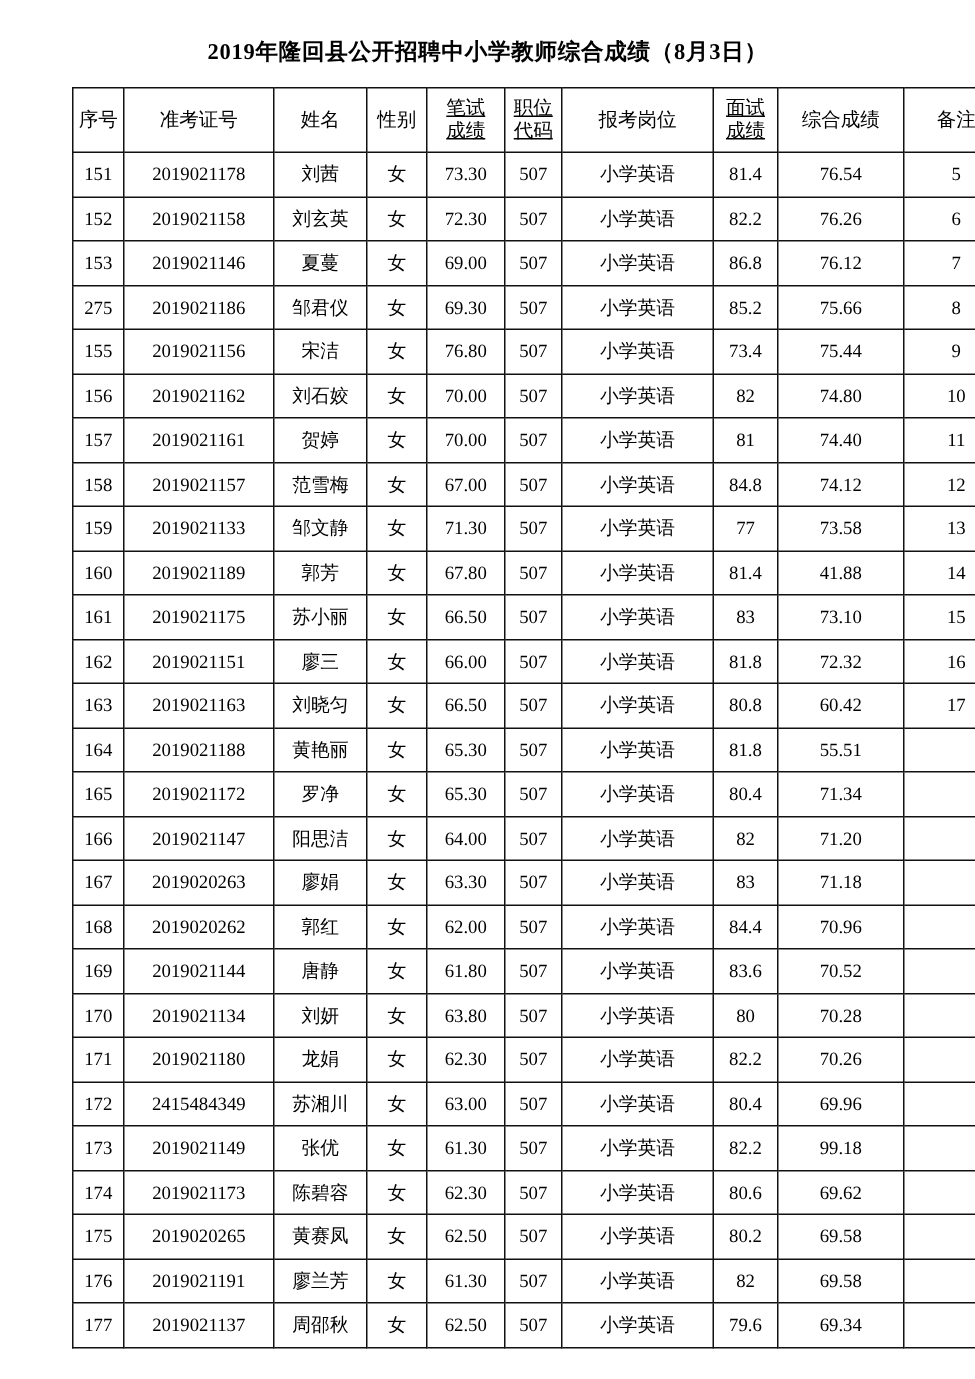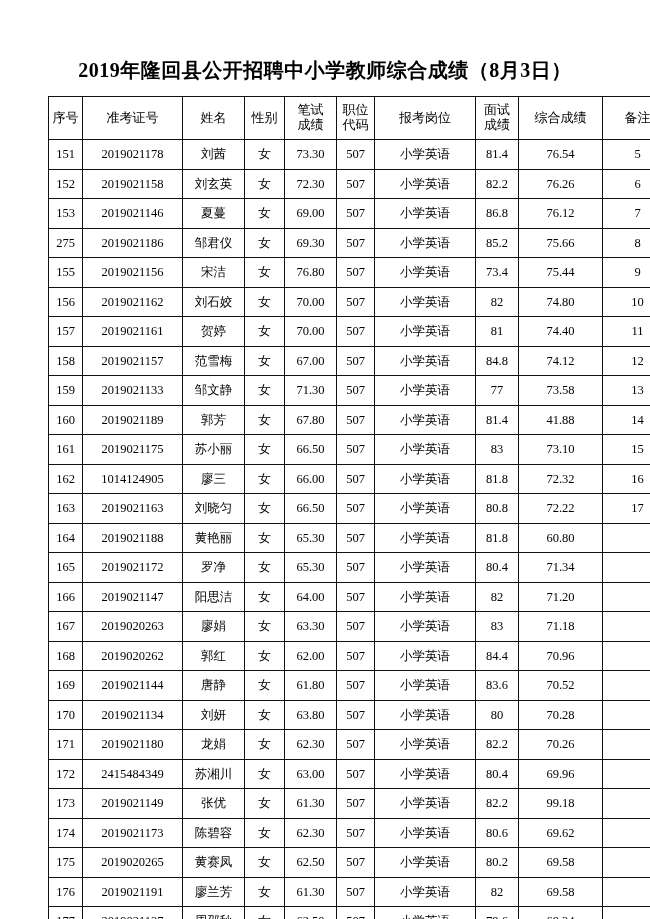--- a/index.html
+++ b/index.html
@@ -15,24 +15,24 @@
     overflow: hidden;
   }
   .page {
     position: relative;
     width: 650px;
     height: 919px;
     box-sizing: border-box;
   }
   .doc-title {
     text-align: center;
-    font-size: 20px;
+    font-size: 15px;
     font-weight: bold;
     letter-spacing: 0.5px;
-    padding-top: 58px;
+    padding-top: 26px;
     padding-bottom: 14px;
     line-height: 1.2;
     font-family: "Liberation Serif", "DejaVu Serif", serif;
     white-space: nowrap;
   }
   .table-wrap {
     margin: 0 auto;
     width: 554px;
   }
   table.scores {
@@ -56,20 +56,21 @@
   table.scores thead th {
     height: 42px;
     font-size: 13px;
     font-weight: normal;
   }
   th.two-line {
     line-height: 1.08;
   }
   th.two-line span {
     display: block;
+    text-decoration: underline;
   }
   
   col.c-idx      { width: 34px; }
   col.c-exam     { width: 100px; }
   col.c-name     { width: 62px; }
   col.c-gender   { width: 40px; }
   col.c-written  { width: 52px; }
   col.c-code     { width: 38px; }
   col.c-post     { width: 101px; }
   col.c-inter    { width: 43px; }
@@ -250,52 +251,52 @@
             <td>女</td>
             <td class="num">66.50</td>
             <td class="num">507</td>
             <td>小学英语</td>
             <td class="num">83</td>
             <td class="num">73.10</td>
             <td>15</td>
           </tr>
           <tr>
             <td class="num">162</td>
-            <td class="num">1014124905</td>
+            <td class="num">2019021151</td>
             <td>廖三</td>
             <td>女</td>
             <td class="num">66.00</td>
             <td class="num">507</td>
             <td>小学英语</td>
             <td class="num">81.8</td>
             <td class="num">72.32</td>
             <td>16</td>
           </tr>
           <tr>
             <td class="num">163</td>
             <td class="num">2019021163</td>
             <td>刘晓匀</td>
             <td>女</td>
             <td class="num">66.50</td>
             <td class="num">507</td>
             <td>小学英语</td>
             <td class="num">80.8</td>
-            <td class="num">72.22</td>
+            <td class="num">60.42</td>
             <td>17</td>
           </tr>
           <tr>
             <td class="num">164</td>
             <td class="num">2019021188</td>
             <td>黄艳丽</td>
             <td>女</td>
             <td class="num">65.30</td>
             <td class="num">507</td>
             <td>小学英语</td>
             <td class="num">81.8</td>
-            <td class="num">60.80</td>
+            <td class="num">55.51</td>
             <td></td>
           </tr>
           <tr>
             <td class="num">165</td>
             <td class="num">2019021172</td>
             <td>罗净</td>
             <td>女</td>
             <td class="num">65.30</td>
             <td class="num">507</td>
             <td>小学英语</td>

